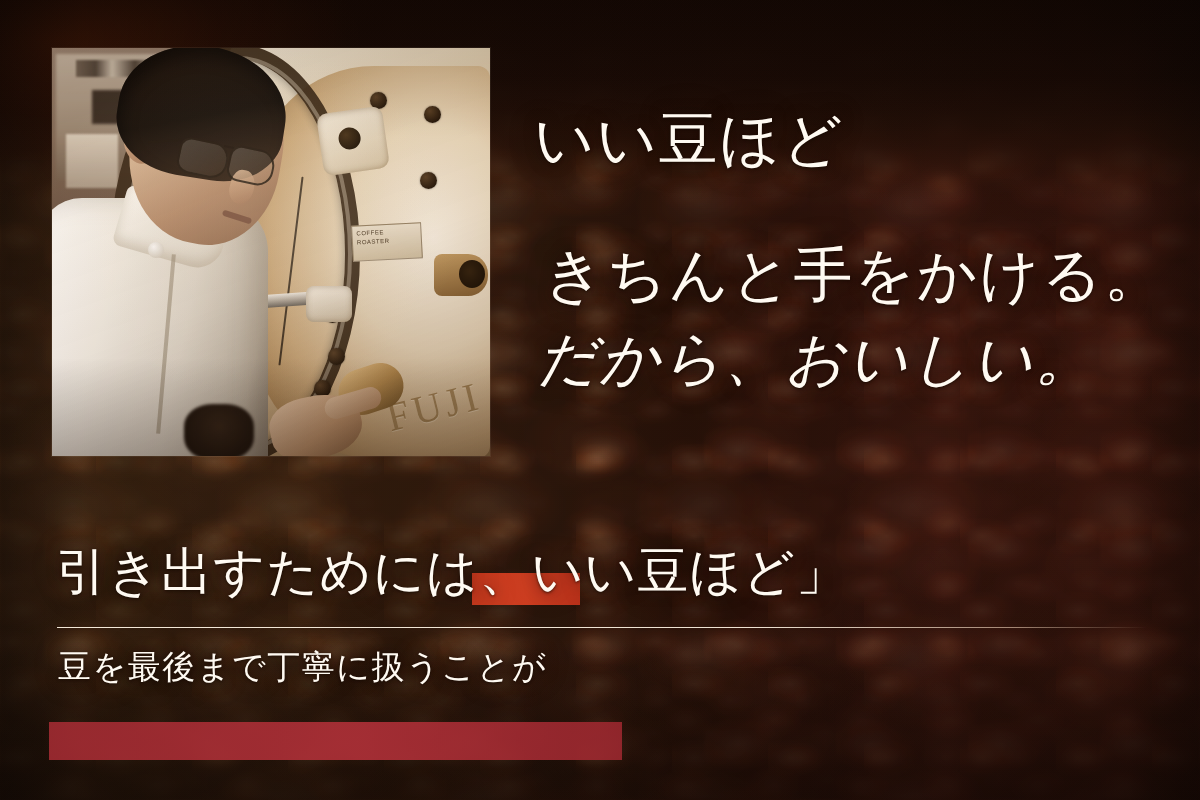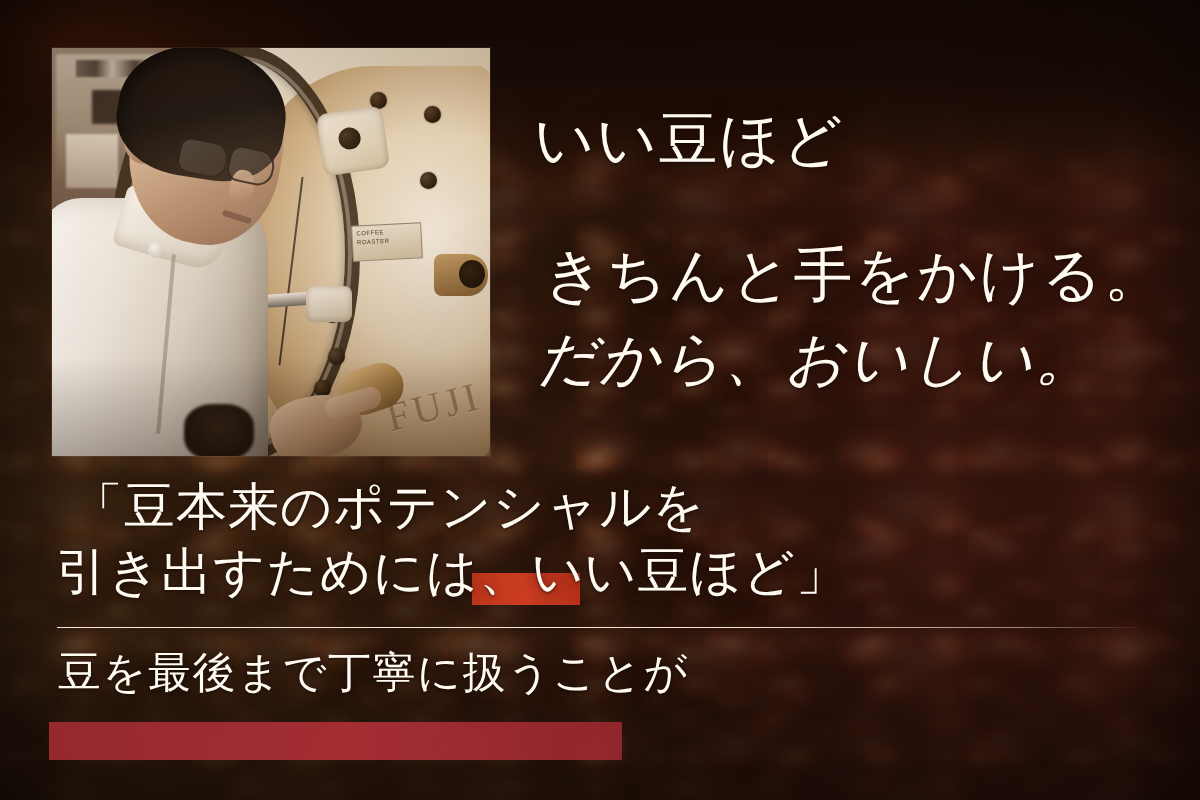--- a/index.html
+++ b/index.html
@@ -505,21 +505,21 @@
 
   .headline { font-size: 59px; letter-spacing: 2px; line-height: 1; }
   .h-l1 { left: 534px; top: 111px; }
   .h-l2 { left: 544px; top: 210px; margin-top: 36px; }
   .h-l3 { left: 537px; top: 330px; font-style: italic; }
 
   .quote { font-size: 51px; letter-spacing: 1px; line-height: 1; }
   .q-l1 { left: 72px; top: 482px; }
   .q-l2 { left: 56px; top: 547px; }
 
-  .body-line { font-size: 43px; letter-spacing: 1.5px; line-height: 1; }
+  .body-line { font-size: 33px; letter-spacing: 1.5px; line-height: 1; }
   .b-l1 { left: 58px; top: 651px; }
   .b-l2 { left: 56px; top: 707px; }
 
   
   .hl {
     position: absolute;
     z-index: 2;
   }
   .hl-quote {
     left: 472px;
@@ -631,21 +631,20 @@
 
     <div class="ph-grade"></div>
     <div class="ph-grade2"></div>
   </div>
 
   <div class="txt headline h-l1">いい豆ほど</div>
   <div class="txt headline h-l2">きちんと手をかける。</div>
   <div class="txt headline h-l3">だから、おいしい。</div>
 
   <div class="hl hl-quote"></div>
-  <div class="txt quote q-l1">「豆本来のポテンシャルを</div>
   <div class="txt quote q-l2">引き出すためには、いい豆ほど」</div>
 
   <div class="divider"></div>
 
   <div class="hl hl-body"></div>
   <div class="txt body-line b-l1">豆を最後まで丁寧に扱うことが</div>
 
 </div>
 
 </body></html>

